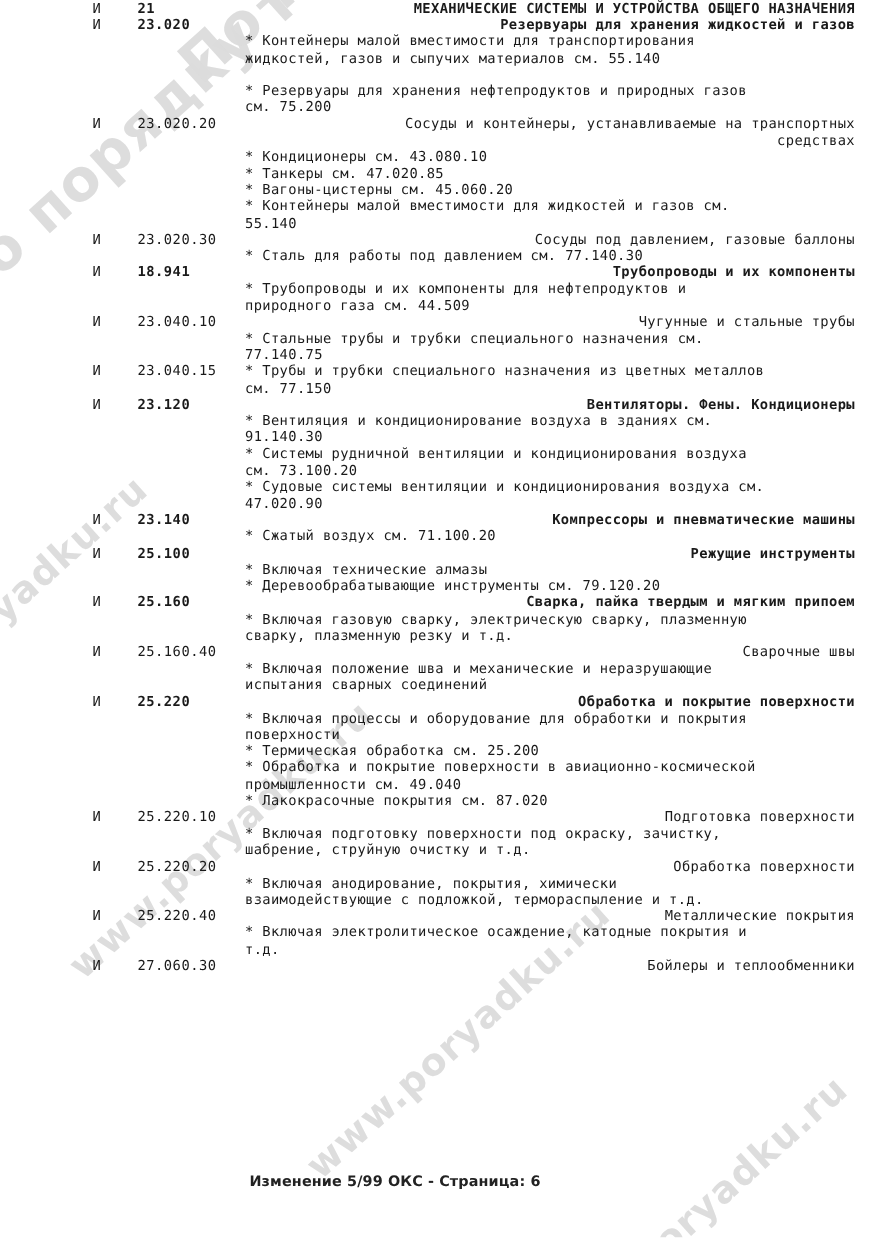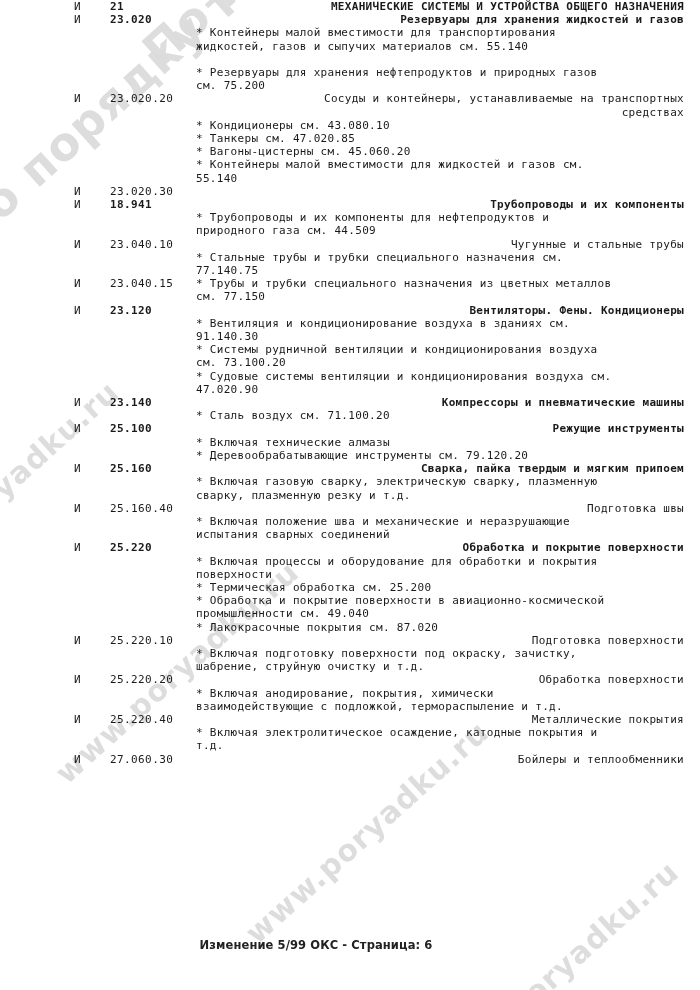--- a/index.html
+++ b/index.html
@@ -157,20 +157,24 @@
           <div class="note-line">* Кондиционеры см. 43.080.10</div>
           <div class="note-line">* Танкеры см. 47.020.85</div>
           <div class="note-line">* Вагоны-цистерны см. 45.060.20</div>
           <div class="note-line">* Контейнеры малой вместимости для жидкостей и газов см.
 55.140</div>
         </div>
       </div>
       <div class="entry">
         <div class="col-mark">И</div>
         <div class="col-code">23.020.30</div>
+        <div class="col-body">
+          <div class="title-line">Сосуды под давлением, газовые баллоны</div>
+          <div class="note-line">* Сталь для работы под давлением см. 77.140.30</div>
+        </div>
       </div>
       <div class="entry">
         <div class="col-mark">И</div>
         <div class="col-code bold">18.941</div>
         <div class="col-body">
           <div class="title-line bold">Трубопроводы и их компоненты</div>
           <div class="note-line">* Трубопроводы и их компоненты для нефтепродуктов и
 природного газа см. 44.509</div>
         </div>
       </div>
@@ -202,21 +206,21 @@
 см. 73.100.20</div>
           <div class="note-line">* Судовые системы вентиляции и кондиционирования воздуха см.
 47.020.90</div>
         </div>
       </div>
       <div class="entry">
         <div class="col-mark">И</div>
         <div class="col-code bold">23.140</div>
         <div class="col-body">
           <div class="title-line bold">Компрессоры и пневматические машины</div>
-          <div class="note-line">* Сталь воздух см. 71.100.20</div>
+          <div class="note-line">* Сжатый воздух см. 71.100.20</div>
         </div>
       </div>
       <div class="entry">
         <div class="col-mark">И</div>
         <div class="col-code bold">25.100</div>
         <div class="col-body">
           <div class="title-line bold">Режущие инструменты</div>
           <div class="note-line">* Включая технические алмазы</div>
           <div class="note-line">* Деревообрабатывающие инструменты см. 79.120.20</div>
         </div>
@@ -227,21 +231,21 @@
         <div class="col-body">
           <div class="title-line bold">Сварка, пайка твердым и мягким припоем</div>
           <div class="note-line">* Включая газовую сварку, электрическую сварку, плазменную
 сварку, плазменную резку и т.д.</div>
         </div>
       </div>
       <div class="entry">
         <div class="col-mark">И</div>
         <div class="col-code">25.160.40</div>
         <div class="col-body">
-          <div class="title-line">Подготовка швы</div>
+          <div class="title-line">Сварочные швы</div>
           <div class="note-line">* Включая положение шва и механические и неразрушающие
 испытания сварных соединений</div>
         </div>
       </div>
       <div class="entry">
         <div class="col-mark">И</div>
         <div class="col-code bold">25.220</div>
         <div class="col-body">
           <div class="title-line bold">Обработка и покрытие поверхности</div>
           <div class="note-line">* Включая процессы и оборудование для обработки и покрытия

